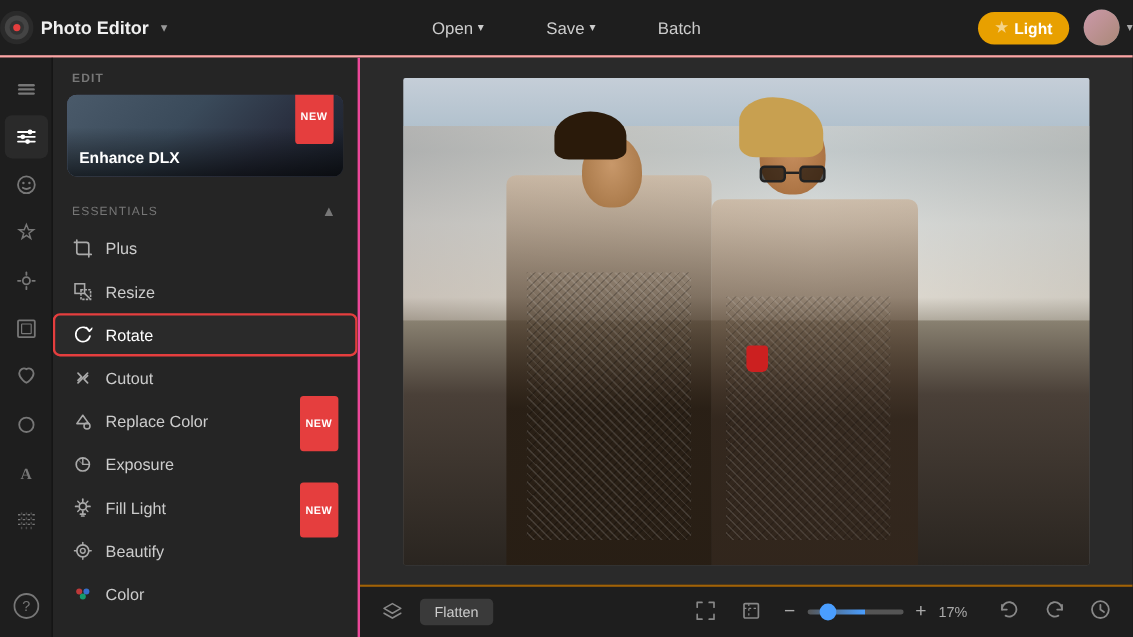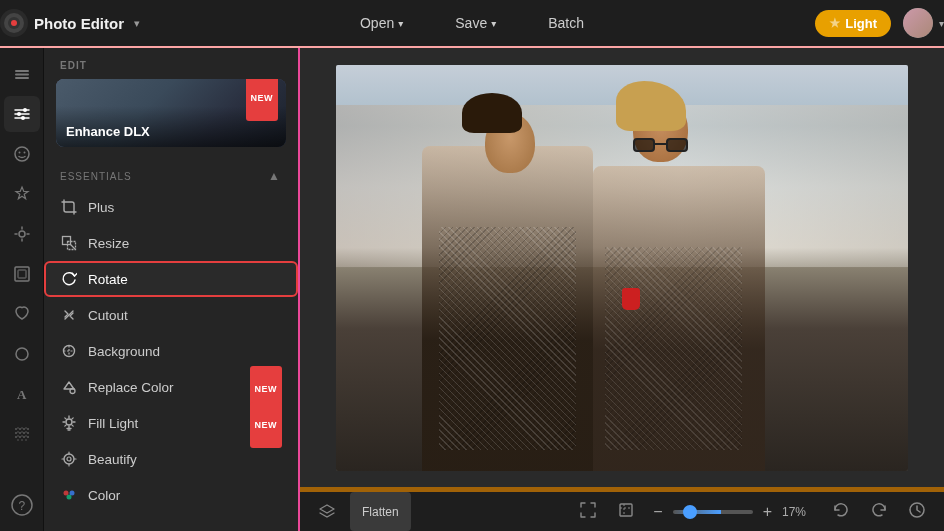--- a/index.html
+++ b/index.html
@@ -271,22 +271,23 @@
       border-radius: 2px;
       background: #555;
       overflow: hidden;
       position: relative;
     }
 
     
     .bottom-bar {
       height: 44px;
       background: #1e1e1e;
-      border-top: 5px solid #a16207;
-      display: flex;
+      border-top: 2px solid #a16207;
+      display: flex;
+      align-items: center;
       padding: 0 12px;
       gap: 8px;
       flex-shrink: 0;
     }
     .layers-icon-btn {
       background: none;
       border: none;
       color: #888;
       cursor: pointer;
       font-size: 14px;
@@ -546,44 +547,44 @@
         <span class="tool-icon">
           <svg width="16" height="16" viewBox="0 0 16 16" fill="none">
             <path d="M4 12L12 4" stroke="currentColor" stroke-width="1.4" stroke-linecap="round"></path>
             <path d="M4 4l3 3-3 3" stroke="currentColor" stroke-width="1.4" stroke-linecap="round" stroke-linejoin="round"></path>
             <path d="M12 12l-3-3 3-3" stroke="currentColor" stroke-width="1.4" stroke-linecap="round" stroke-linejoin="round"></path>
           </svg>
         </span>
         <span>Cutout</span>
       </div>
 
-      <div class="tool-item">
-        <span class="tool-icon">
-          <svg width="16" height="16" viewBox="0 0 16 16" fill="none">
-            <circle cx="8" cy="8" r="5.5" stroke="currentColor" stroke-width="1.4"></circle>
-            <path d="M2.5 8h11" stroke="currentColor" stroke-width="1.2" stroke-dasharray="2 1.5"></path>
-            <path d="M8 2.5v11" stroke="currentColor" stroke-width="1.2" stroke-dasharray="2 1.5"></path>
-          </svg>
-        </span>
-        <span>Background</span>
-      </div>
 
       <div class="tool-item">
         <span class="tool-icon">
           <svg width="16" height="16" viewBox="0 0 16 16" fill="none">
             <path d="M3 10L8 3l5 7H3z" stroke="currentColor" stroke-width="1.3" stroke-linejoin="round"></path>
             <circle cx="11.5" cy="12" r="2.5" stroke="currentColor" stroke-width="1.3"></circle>
           </svg>
         </span>
         <span>Replace Color</span>
         <div class="tool-new">
           <span class="new-badge">NEW</span>
         </div>
       </div>
 
+      <div class="tool-item">
+        <span class="tool-icon">
+          <svg width="16" height="16" viewBox="0 0 16 16" fill="none">
+            <circle cx="8" cy="8" r="5.5" stroke="currentColor" stroke-width="1.4"></circle>
+            <path d="M8 2.5V8h5.5" stroke="currentColor" stroke-width="1.2"></path>
+            <path d="M8 8L4 4" stroke="currentColor" stroke-width="1" opacity="0.5"></path>
+          </svg>
+        </span>
+        <span>Exposure</span>
+      </div>
 
       <div class="tool-item">
         <span class="tool-icon">
           <svg width="16" height="16" viewBox="0 0 16 16" fill="none">
             <circle cx="8" cy="7" r="3" stroke="currentColor" stroke-width="1.4"></circle>
             <line x1="8" y1="1" x2="8" y2="3" stroke="currentColor" stroke-width="1.4" stroke-linecap="round"></line>
             <line x1="8" y1="11" x2="8" y2="13" stroke="currentColor" stroke-width="1.4" stroke-linecap="round"></line>
             <line x1="2" y1="7" x2="4" y2="7" stroke="currentColor" stroke-width="1.4" stroke-linecap="round"></line>
             <line x1="12" y1="7" x2="14" y2="7" stroke="currentColor" stroke-width="1.4" stroke-linecap="round"></line>
             <line x1="3.8" y1="2.8" x2="5.2" y2="4.2" stroke="currentColor" stroke-width="1.2" stroke-linecap="round"></line>

